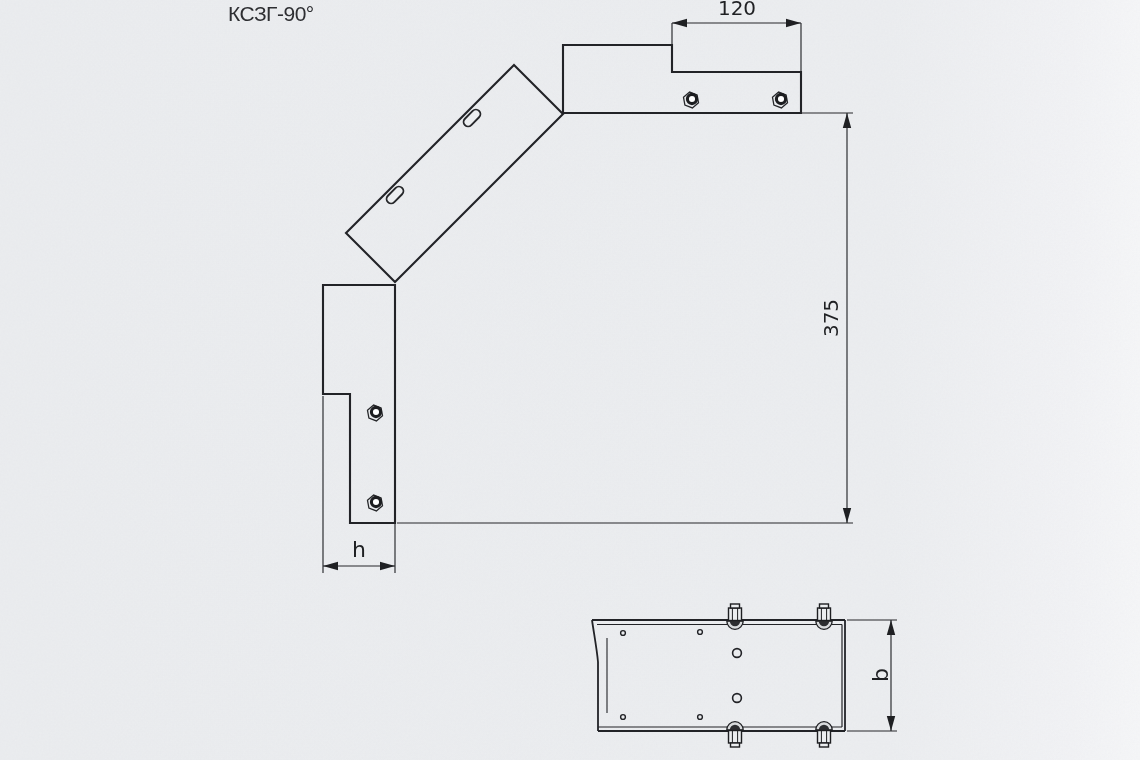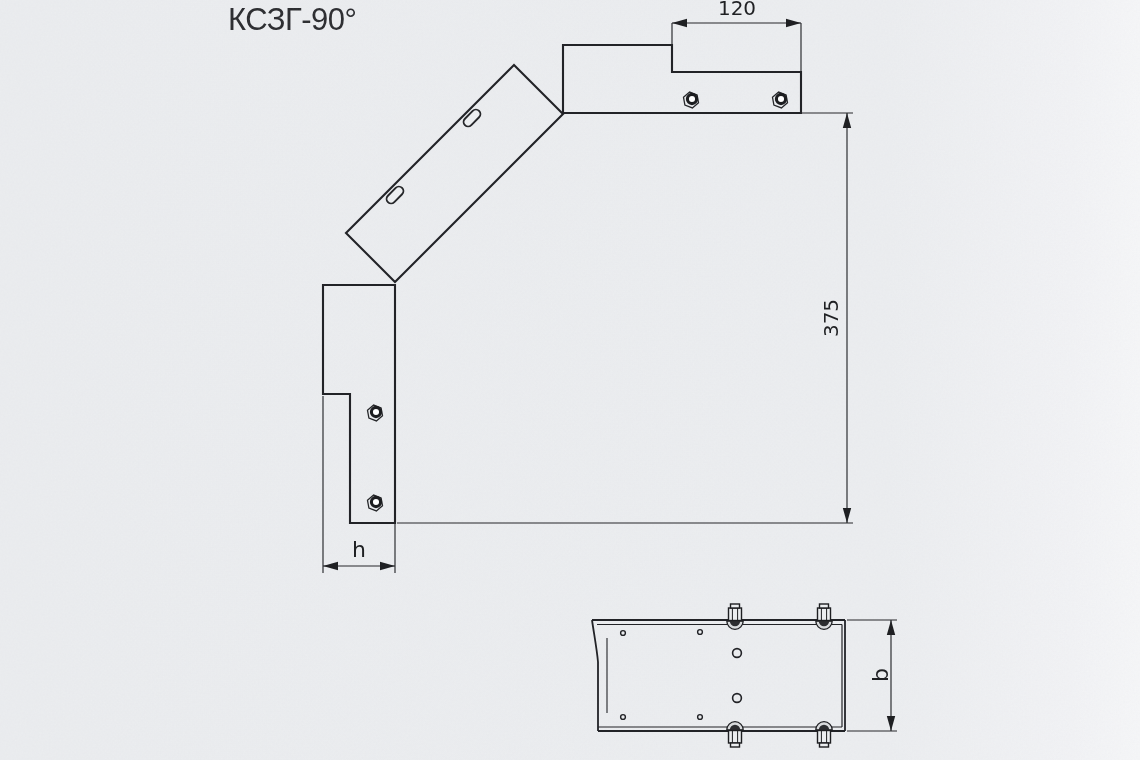--- a/index.html
+++ b/index.html
@@ -6,21 +6,21 @@
   .stage{
     position:relative;
     width:1140px;height:760px;
     overflow:hidden;
     background:linear-gradient(90deg,#ebedef 0%,#eceef0 78%,#f2f3f5 94%,#f6f7f8 100%);
     font-family:"Liberation Sans", sans-serif;
   }
   .title{
     position:absolute;
     left:228px;top:2px;
-    font-size:31px;
+    font-size:21px;
     font-weight:500;
     letter-spacing:-0.5px;
     color:#27282b;
     font-family:"Liberation Sans", sans-serif;
   }
   svg{position:absolute;inset:0;}
   text{
     font-family:"DejaVu Sans","Liberation Sans",sans-serif;
     fill:#1f2023;
   }

